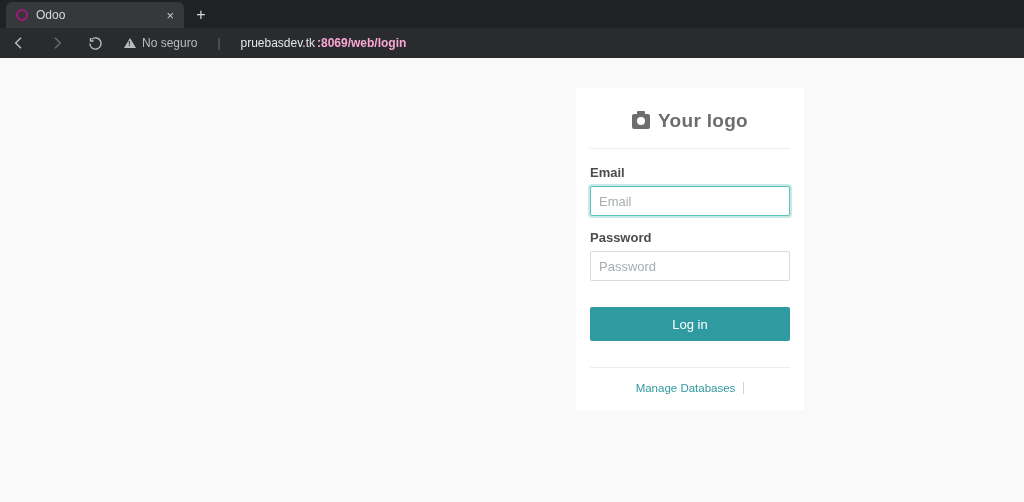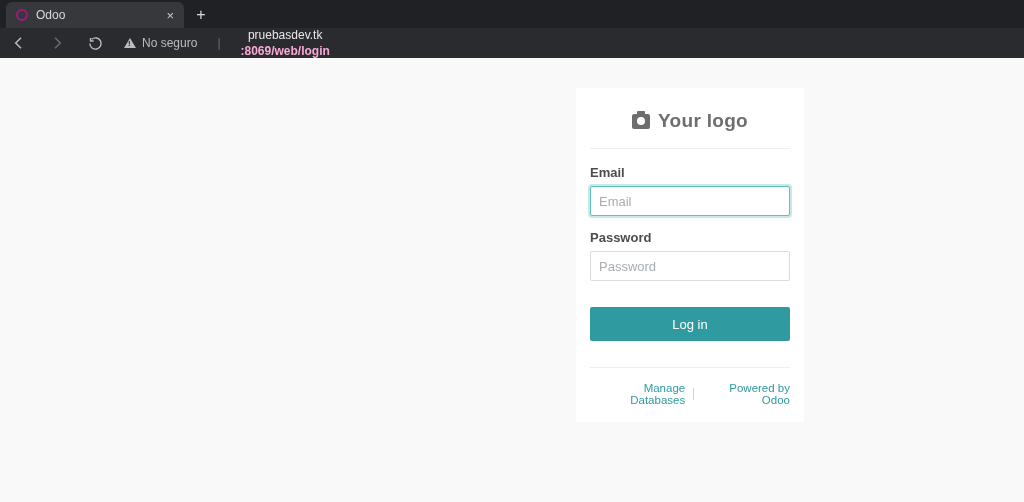--- a/index.html
+++ b/index.html
@@ -19,21 +19,21 @@
   .toolbar { height: 30px; background: #2a2b2e; display: flex; align-items: center; gap: 20px;
              padding: 0 10px; font-size: 12px; color: #bfbfbf; }
   .nav-ico { width: 18px; height: 18px; display: flex; align-items: center; justify-content: center; cursor: pointer; }
   .nav-ico svg { stroke: #b9bcc0; }
   .nav-ico.disabled svg { stroke: #6a6c70; }
   .sec-warn { display: flex; align-items: center; gap: 6px; color: #b9bcc0; }
   .sec-warn .tri { width: 0; height: 0; border-left: 6px solid transparent; border-right: 6px solid transparent;
                    border-bottom: 10px solid #b9bcc0; position: relative; }
   .sec-warn .tri::after { content: "!"; position: absolute; left: -2px; top: 1px; font-size: 8px; color: #2a2b2e; font-weight: bold; }
   .url-sep { color: #6b6d70; }
-  .url { display: flex; align-items: center; gap: 2px; flex-direction: column; }
+  .url { display: flex; align-items: flex-end; gap: 2px; }
   .url .host { color: #e6e7e9; }
   .url .path { color: #f9a8d4; font-weight: bold; }
 
   
   .page { width: 100%; height: calc(502px - 58px); background: #f9f9f9; position: relative; }
   .card { position: absolute; top: 30px; left: 576px; width: 228px; background: #ffffff;
           padding: 14px 14px 16px 14px; box-shadow: 0 0 0 rgba(0,0,0,0); }
 
   .logo-row { display: flex; align-items: center; justify-content: center; gap: 8px;
               padding: 8px 0 16px; border-bottom: 1px solid #eceeef; }
@@ -112,17 +112,16 @@
 
       <label class="field-label">Password</label>
       <input class="text-input" type="password" placeholder="Password" style="">
 
       <button class="login-btn">Log in</button>
     </div>
 
     <div class="footer-links">
       <a>Manage Databases</a>
       <span class="divider"></span>
-      <a>Powered by Odoo</a>
     </div>
 
   </div>
 </div>
 
 </body></html>

